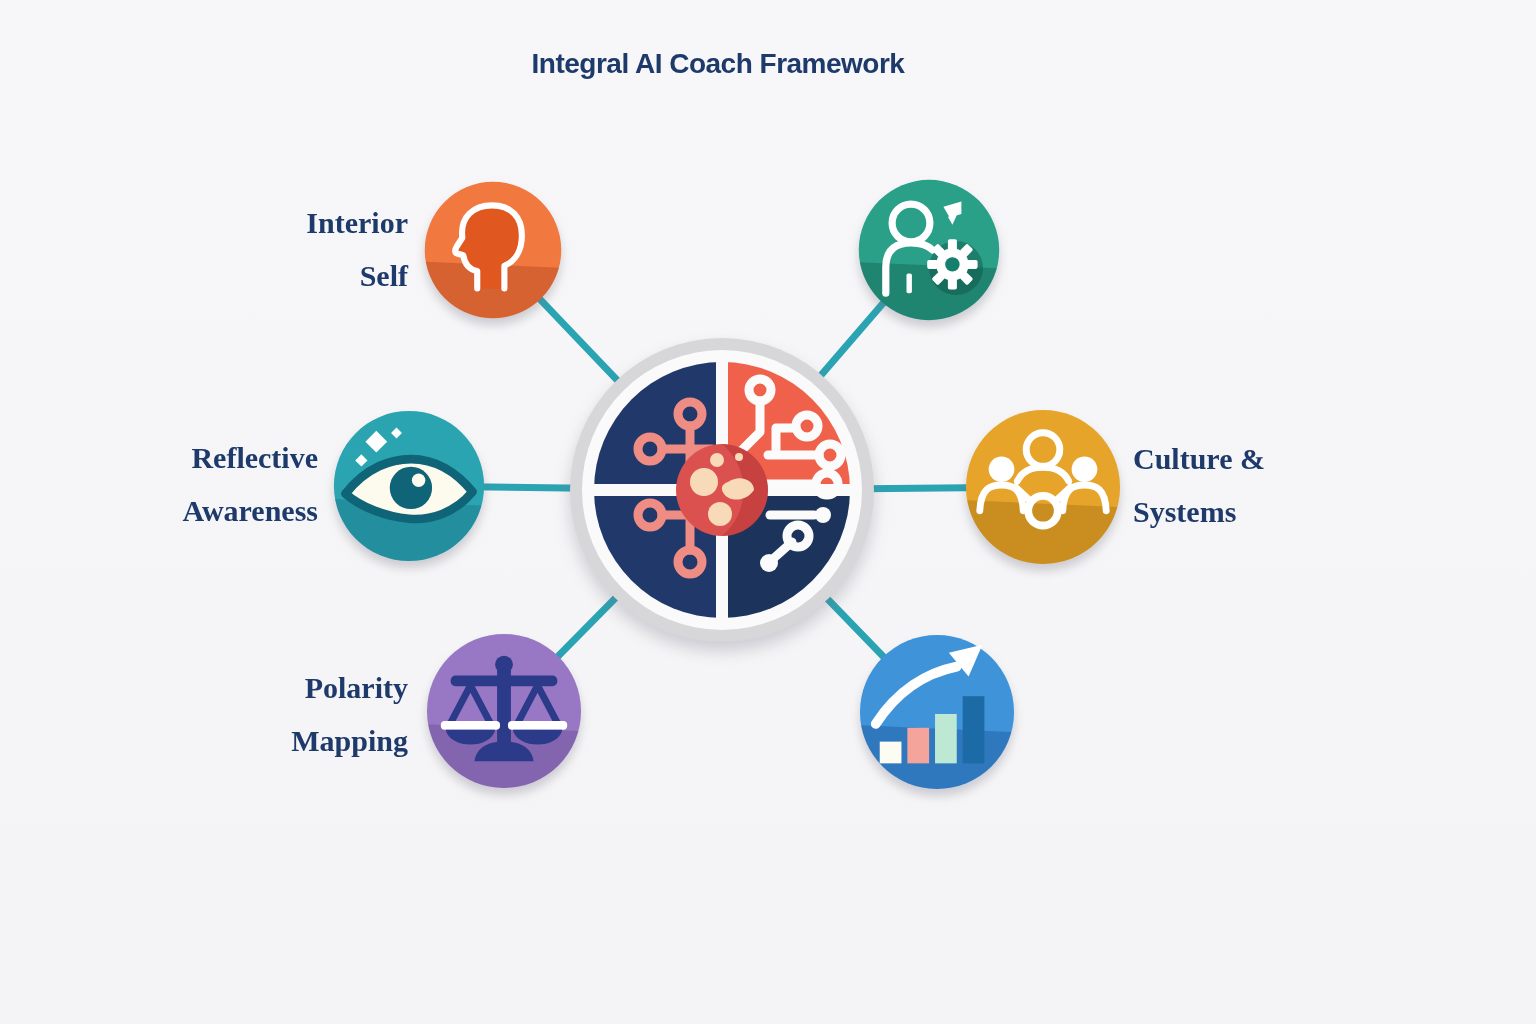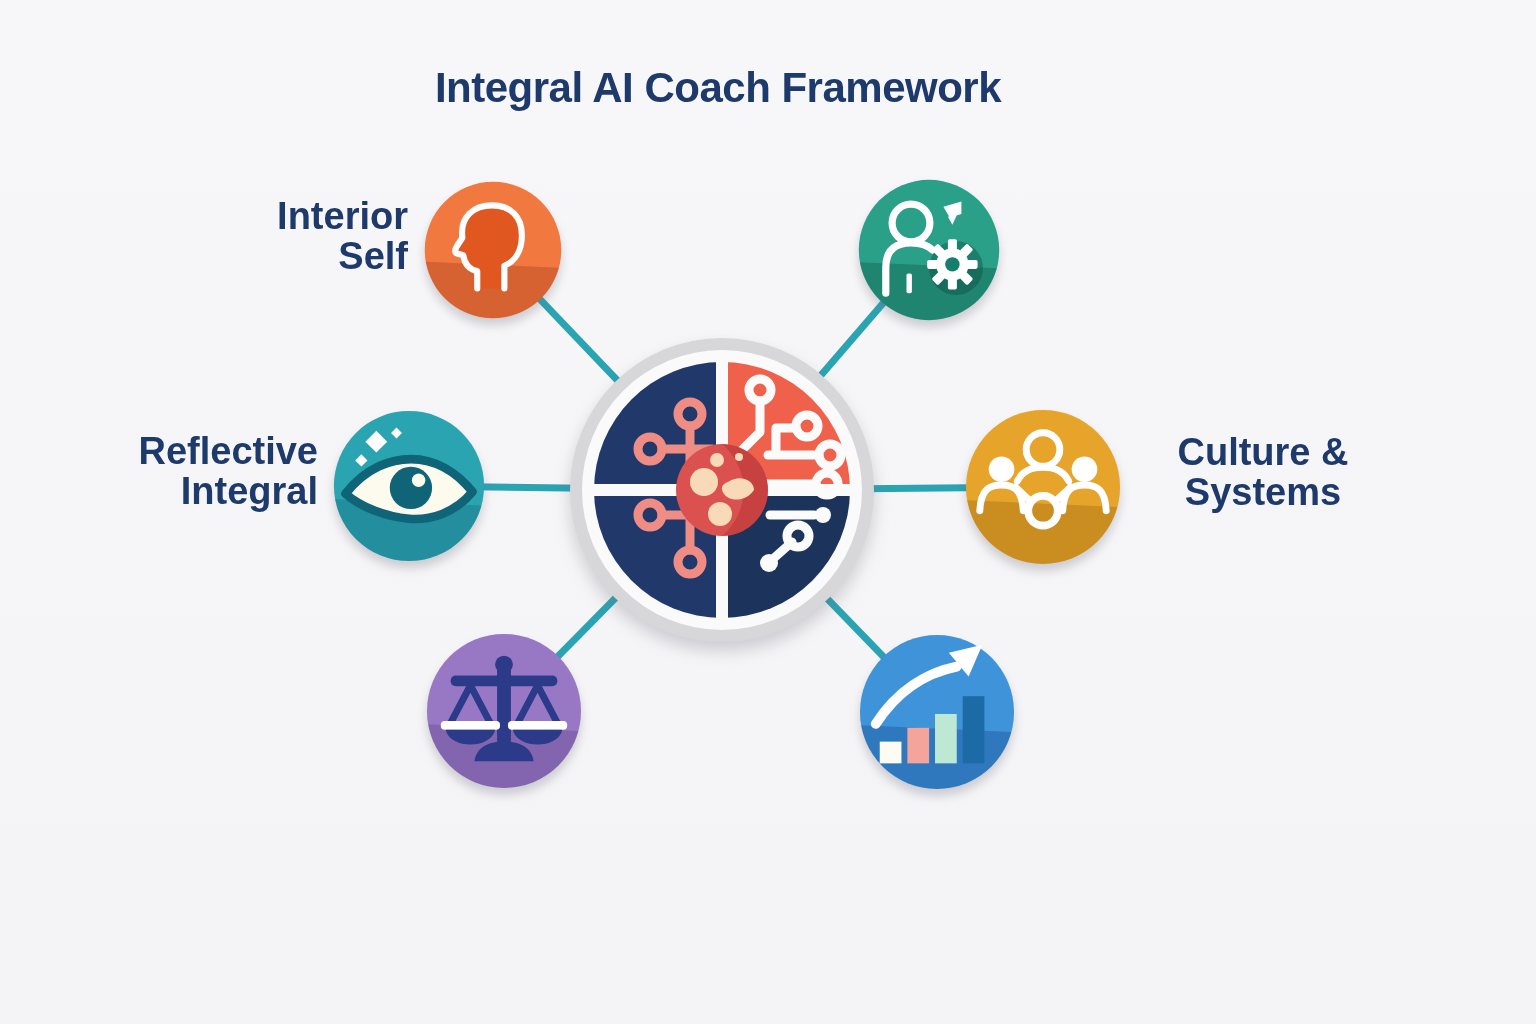--- a/index.html
+++ b/index.html
@@ -3,30 +3,30 @@
 <meta charset="utf-8">
 <style>
   * { margin:0; padding:0; box-sizing:border-box; }
   html,body { width:1536px; height:1024px; }
   body { font-family:"Liberation Sans", sans-serif; }
   .canvas {
     position:relative; width:1536px; height:1024px; overflow:hidden;
     background:linear-gradient(180deg,#f7f7f9 0%,#f4f4f6 100%);
   }
   .title {
-    position:absolute; left:318px; top:64px; width:800px;
-    text-align:center; font-size:42px; font-weight:700;
+    position:absolute; left:318px; top:48px; width:800px;
+    text-align:center; font-size:28px; font-weight:700;
     letter-spacing:-0.5px; color:#1e3a6b;
   }
   .connectors { position:absolute; left:0; top:0; }
   .hub { position:absolute; left:562px; top:330px; filter:drop-shadow(0 9px 8px rgba(110,110,125,0.30)); }
   .node { position:absolute; filter:drop-shadow(0 7px 5px rgba(110,110,125,0.30)); }
   .node-label {
-    position:absolute; font-size:38px; font-weight:700; color:#1e3a6b;
-    line-height:40px; white-space:pre-line;
+    position:absolute; font-size:30px; font-weight:700; color:#1e3a6b;
+    line-height:53px; white-space:pre-line;font-family:Liberation Serif, serif;
   }
   .align-r { text-align:right; }
   .align-l { text-align:left; }
 </style>
 </head>
 <body>
 
 <div class="canvas">
 
   <svg class="connectors" width="1536" height="1024">
@@ -131,55 +131,57 @@
     <g>
       <rect x="38" y="26" width="16" height="16" transform="rotate(45 46 34)" fill="#ffffff"></rect>
       <rect x="63" y="21" width="8" height="8" transform="rotate(45 67 25)" fill="#ffffff"></rect>
       <rect x="26" y="49" width="9" height="9" transform="rotate(45 30.5 53.5)" fill="#ffffff"></rect>
       <path d="M14,88 C36,60 62,52 82,52 C108,52 130,66 146,86 C128,108 102,116 80,114 C56,112 30,102 14,88 Z" fill="#fdfbee" stroke="#0f6478" stroke-width="9" stroke-linejoin="round"></path>
       <circle cx="82" cy="82" r="22" fill="#0f6478"></circle>
       <circle cx="90" cy="74" r="7" fill="#fdfbee"></circle>
     </g>
   </svg>
   <div class="node-label align-r" style="right:1218px; top:431px; width:280px;">Reflective
-Integral</div>
+Awareness</div>
 
   <svg class="node" style="left:964px; top:408px;" width="158" height="158" viewBox="0 0 160 160">
     <circle cx="80" cy="80" r="78" fill="#e6a42a"></circle>
     <path d="M155.3,100.2 A78,78 0 0 1 3.2,93.5 Z" fill="rgba(100,60,0,0.22)"></path>
     <g>
       <circle cx="38" cy="62" r="13" fill="#ffffff"></circle>
       <circle cx="122" cy="62" r="13" fill="#ffffff"></circle>
       <path d="M16,104 C17,82 26,78 38,78 C50,78 59,82 60,104" fill="none" stroke="#ffffff" stroke-width="7" stroke-linecap="round"></path>
       <path d="M100,104 C101,82 110,78 122,78 C134,78 143,82 144,104" fill="none" stroke="#ffffff" stroke-width="7" stroke-linecap="round"></path>
       <circle cx="80" cy="42" r="17" fill="none" stroke="#ffffff" stroke-width="7"></circle>
       <path d="M54,74 C60,62 70,60 80,60 C90,60 100,62 106,74" fill="none" stroke="#ffffff" stroke-width="7" stroke-linecap="round"></path>
       <circle cx="80" cy="104" r="15" fill="none" stroke="#ffffff" stroke-width="8"></circle>
       <path d="M52,80 L67,94 M108,80 L93,94" stroke="#ffffff" stroke-width="7" stroke-linecap="round"></path>
     </g>
   </svg>
-  <div class="node-label align-l" style="left:1133px; top:432px; width:260px;text-align:center;">Culture &amp;
+  <div class="node-label align-l" style="left:1133px; top:432px; width:260px;">Culture &amp;
 Systems</div>
 
   <svg class="node" style="left:425px; top:632px;" width="158" height="158" viewBox="0 0 160 160">
     <circle cx="80" cy="80" r="78" fill="#9878c4"></circle>
     <path d="M155.3,100.2 A78,78 0 0 1 3.2,93.5 Z" fill="rgba(40,10,80,0.18)"></path>
     <g fill="#2c3a8a">
       <circle cx="80" cy="33" r="9"></circle>
       <rect x="73" y="34" width="14" height="84" rx="5"></rect>
       <rect x="26" y="44" width="108" height="11" rx="5"></rect>
       <path d="M46,54 L26,92 M46,54 L66,92" stroke="#2c3a8a" stroke-width="7" stroke-linecap="round" fill="none"></path>
       <path d="M114,54 L94,92 M114,54 L134,92" stroke="#2c3a8a" stroke-width="7" stroke-linecap="round" fill="none"></path>
       <rect x="16" y="90" width="60" height="9" rx="4" fill="#ffffff"></rect>
       <path d="M21,99 C25,119 67,119 71,99 Z"></path>
       <rect x="84" y="90" width="60" height="9" rx="4" fill="#ffffff"></rect>
       <path d="M89,99 C93,119 135,119 139,99 Z"></path>
       <path d="M50,131 C52,116 66,111 80,111 C94,111 108,116 110,131 Z"></path>
     </g>
   </svg>
+  <div class="node-label align-r" style="right:1128px; top:661px; width:260px;">Polarity
+Mapping</div>
 
   <svg class="node" style="left:858px; top:633px;" width="158" height="158" viewBox="0 0 160 160">
     <circle cx="80" cy="80" r="78" fill="#3f93d9"></circle>
     <path d="M155.3,100.2 A78,78 0 0 1 3.2,93.5 Z" fill="rgba(0,40,110,0.25)"></path>
     <g>
       <rect x="22" y="110" width="22" height="22" fill="#fdfcf2"></rect>
       <rect x="50" y="96" width="22" height="36" fill="#f5a49b"></rect>
       <rect x="78" y="82" width="22" height="50" fill="#bce8d4"></rect>
       <rect x="106" y="64" width="22" height="68" fill="#1c6aa6"></rect>
       <path d="M18,92 C40,58 70,40 100,34" stroke="#ffffff" stroke-width="10" fill="none" stroke-linecap="round"></path>

